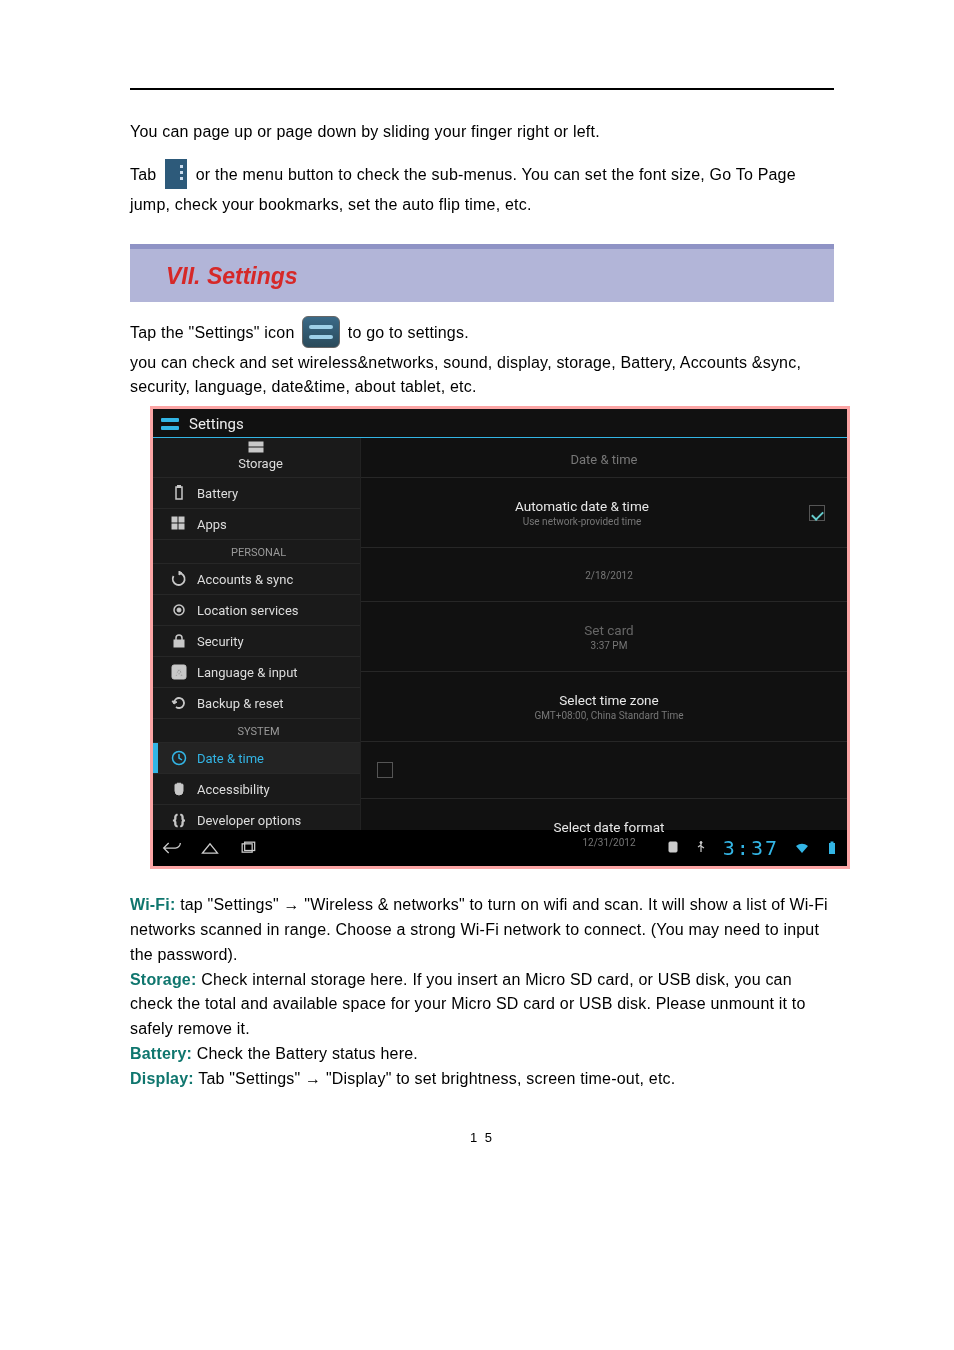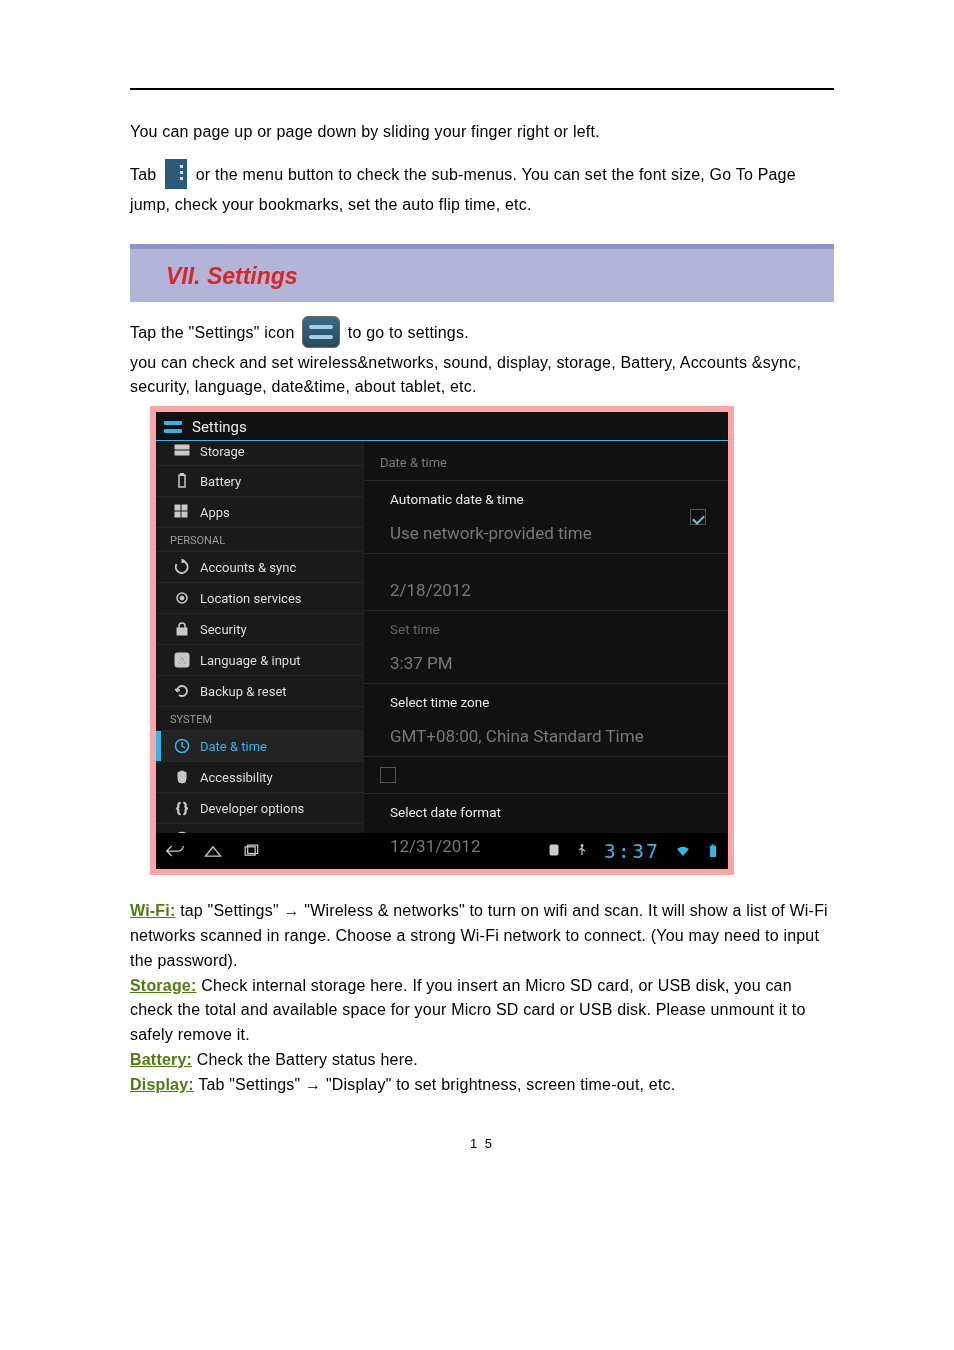--- a/index.html
+++ b/index.html
@@ -71,28 +71,29 @@
     position: absolute;
     left: 6px; right: 6px;
     height: 4px;
     background: #9ed0e8;
     border-radius: 2px;
   }
   .settings-icon-inline::before { top: 8px; }
   .settings-icon-inline::after { bottom: 8px; }
   
   .screenshot {
-    width: 584px;
+    width: 700px;
     margin: 6px 0 24px 20px;
     background: #1a1a1a;
     color: #e0e0e0;
     font-family: Roboto, "Helvetica Neue", Arial, sans-serif;
     font-size: 12px;
-    border: 6px solid #fca5a5;
-    position: relative;
+    border: 3px solid #fca5a5;
+    position: relative;
+    text-align: center;
   }
   .topbar {
     display: flex;
     align-items: center;
     background: #111;
     padding: 6px 8px 4px;
     border-bottom: 1px solid #33b5e5;
     position: relative;
   }
   .topbar .ticon {
@@ -127,21 +128,21 @@
     overflow: hidden;
     border-right: 1px solid #222;
   }
   .sb-row {
     display: flex;
     align-items: center;
     padding: 7px 10px 7px 18px;
     border-bottom: 1px solid #272727;
     position: relative;
   }
-  .sb-row.cut { padding: 2px 10px 6px 18px; }
+  .sb-row.cut { padding: 2px 10px 6px 18px; flex-direction: column; }
   .sb-row .sicon {
     width: 16px;
     height: 16px;
     margin-right: 10px;
     flex-shrink: 0;
     color: #c8c8c8;
     display: flex;
     align-items: center;
     justify-content: center;
   }
@@ -168,32 +169,32 @@
     background: #111;
     display: flex;
     flex-direction: column;
   }
   .dhead {
     padding: 14px 16px 10px;
     color: #777;
     font-size: 13px;
   }
   .drow {
-    padding: 10px 16px;
+    padding: 20px 16px;
     border-top: 1px solid #272727;
     display: flex;
     align-items: center;
     justify-content: space-between;
     gap: 32px;
   }
   .drow:first-of-type { border-top: 1px solid #272727; }
   .drow .txt { flex: 1; padding-left: 10px; }
   .drow .dtitle { font-size: 13.5px; color: #e8e8e8; }
   .drow .dtitle.dim { color: #666; }
-  .drow .dsub { font-size: 17px; color: #777; margin-top: 16px; }
+  .drow .dsub { font-size: 10px; color: #777; margin-top: 2px; }
   .chk {
     width: 16px;
     height: 16px;
     border: 1px solid #555;
     position: relative;
     flex-shrink: 0;
     margin-right: 6px;
   }
   .chk.on::after {
     content: "";
@@ -219,22 +220,21 @@
     font-size: 20px;
     color: #33b5e5;
     letter-spacing: 2px;
   }
   .wifi-ic, .batt-ic { width: 14px; height: 14px; }
   .wifi-ic svg, .batt-ic svg { width: 14px; height: 14px; fill: #33b5e5; }
   
   .term {
     font-family: "Century Gothic", Futura, Arial, sans-serif;
     font-weight: bold;
-    color: #4d7c0f;
-    text-decoration: underline;
+    color: #0f766e;
   }
   .pgnum {
     text-align: center;
     font-size: 13px;
     letter-spacing: 2px;
     margin-top: 38px;
   }
 </style>
 </head>
 <body>
@@ -396,21 +396,21 @@
           </div>
           <div class="chk on"></div>
         </div>
         <div class="drow">
           <div class="txt">
             <div class="dsub">2/18/2012</div>
           </div>
         </div>
         <div class="drow">
           <div class="txt">
-            <div class="dtitle dim">Set time</div>
+            <div class="dtitle dim">Set card</div>
             <div class="dsub">3:37 PM</div>
           </div>
         </div>
         <div class="drow">
           <div class="txt">
             <div class="dtitle">Select time zone</div>
             <div class="dsub">GMT+08:00, China Standard Time</div>
           </div>
         </div>
         <div class="drow">

